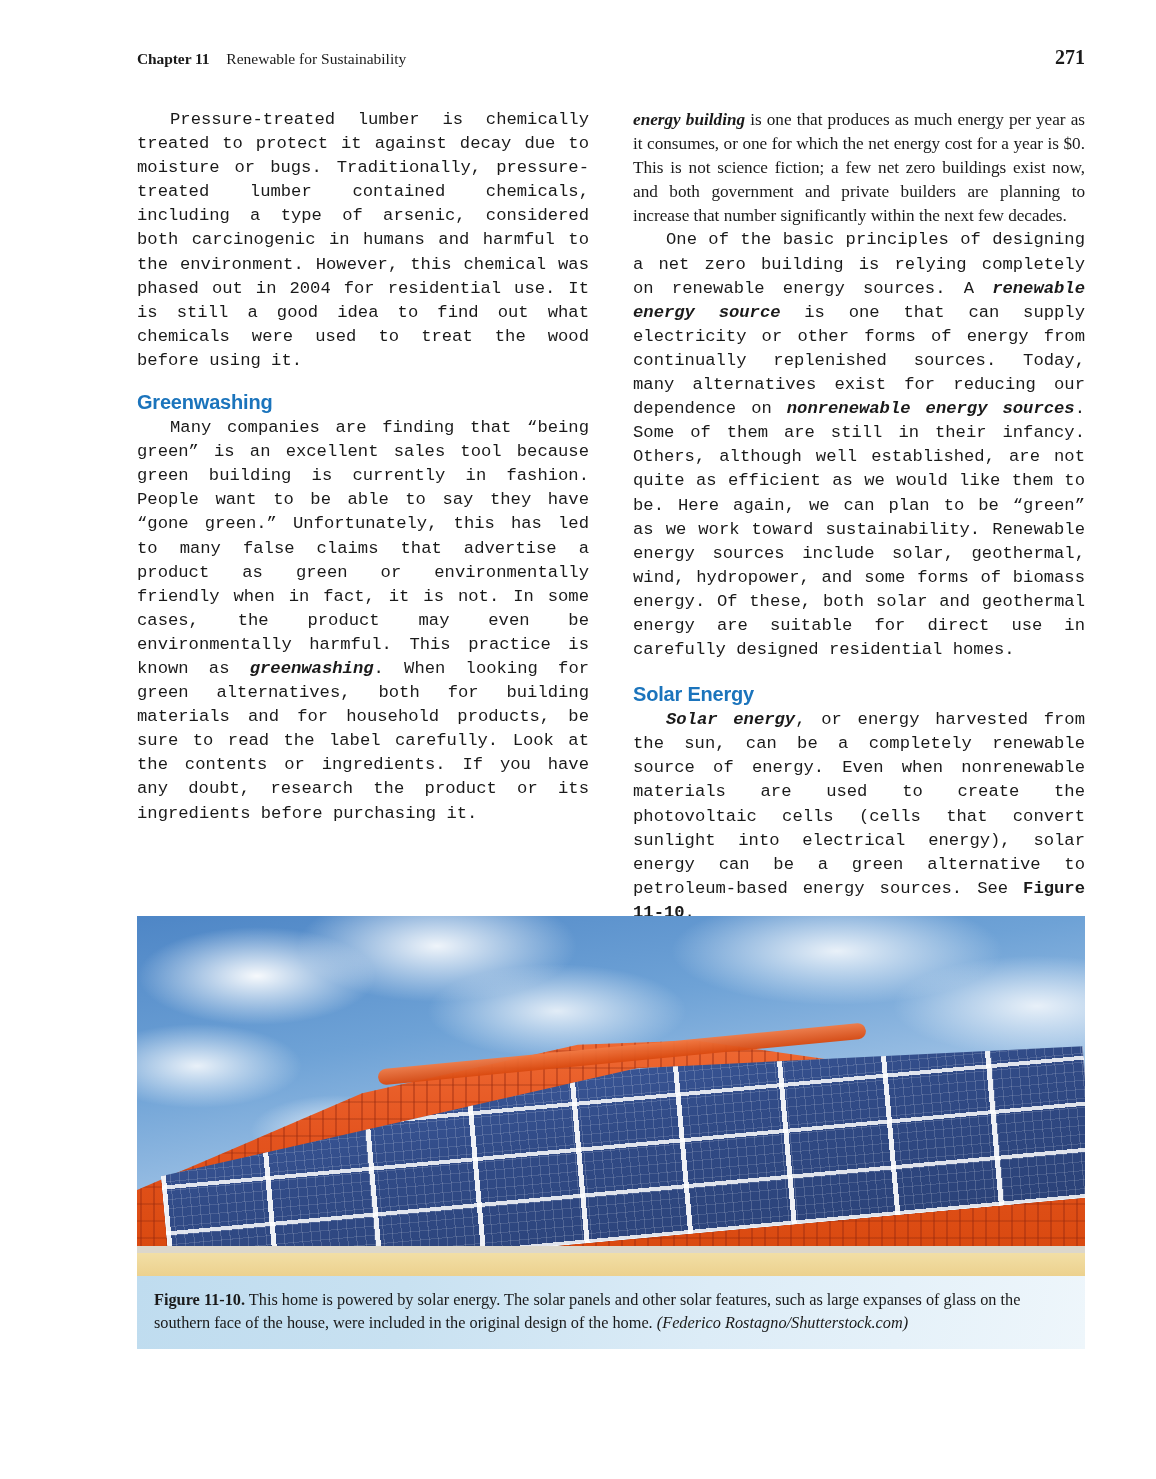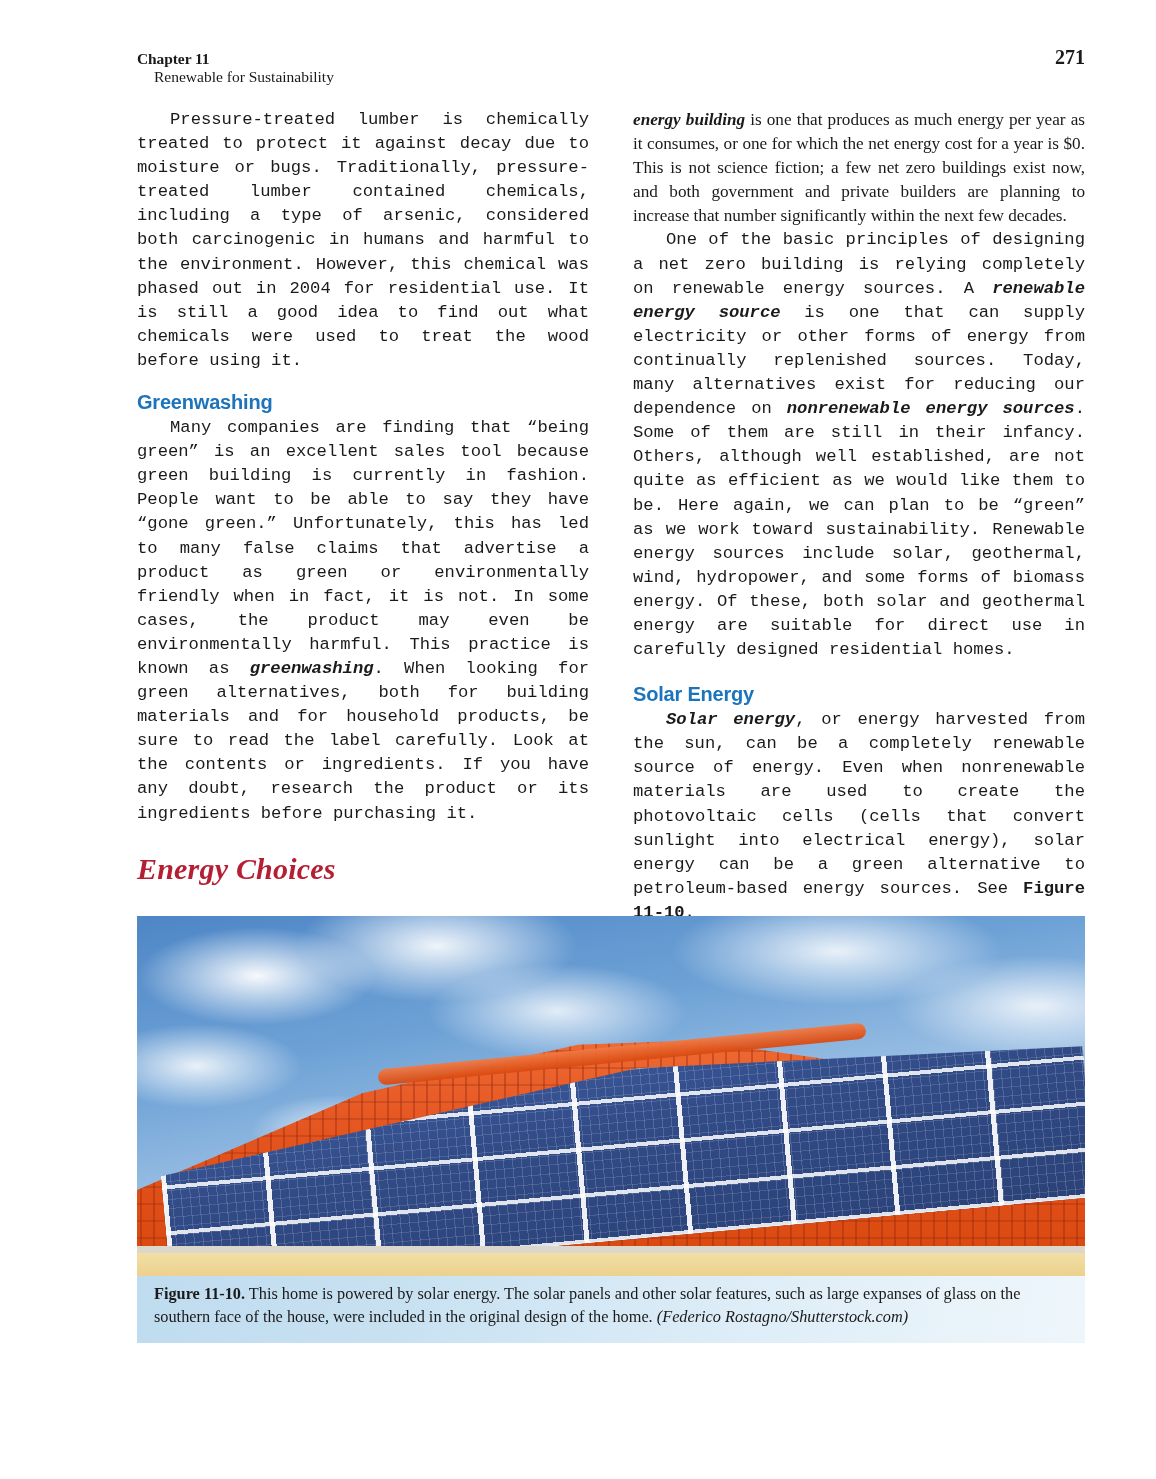--- a/index.html
+++ b/index.html
@@ -22,22 +22,21 @@
     left: 137px;
     top: 46px;
     width: 948px;
     display: flex;
     align-items: baseline;
     justify-content: space-between;
     font-size: 15.5px;
   }
   .runhead .rh-left {
     display: flex;
-    align-items: flex-start;
-    flex-direction: column;
+    align-items: flex-end;
   }
   .rh-chapter {
     font-weight: bold;
     letter-spacing: -0.1px;
   }
   .rh-title {
     margin-left: 17px;
   }
   .rh-page {
     font-weight: bold;
@@ -203,21 +202,21 @@
     width: 948px;
     height: 30px;
     background: linear-gradient(180deg,#dcd7cb 0%, #dcd7cb 22%, #f2dfa6 22%, #ecd18e 100%);
   }
 
   
   .caption {
     position: relative;
     width: 948px;
     box-sizing: border-box;
-    padding: 7px 17px 15px 17px;
+    padding: 13px 17px 15px 17px;
     background: linear-gradient(100deg, #bfdcef 0%, #c8e1f1 28%, #dcecf7 60%, #eef6fb 100%);
     font-size: 16.3px;
     line-height: 22.5px;
     color: #1a1a1a;
   }
   .caption .fignum { font-weight: bold; }
   .caption .credit { font-style: italic; }
 </style>
 </head>
 <body>
@@ -234,21 +233,20 @@
 
   <div class="col col-left">
 
 
     <p class="body indent"><span>Pressure-treated lumber is chemically treated to protect it against decay due to moisture or bugs. Traditionally, pressure-treated lumber contained chemicals, including a type of arsenic, considered both carcinogenic in humans and harmful to the environment. However, this chemical was phased out in 2004 for residential use. It is still a good idea to find out what chemicals were used to treat the wood before using it.</span></p>
 
     <h2 class="sub">Greenwashing</h2>
 
     <p class="body indent"><span>Many companies are finding that “being green” is an excellent sales tool because green building is currently in fashion. People want to be able to say they have “gone green.” Unfortunately, this has led to many false claims that advertise a product as green or environmentally friendly when in fact, it is not. In some cases, the product may even be environmentally harmful. This practice is known as </span><em class="bi">greenwashing</em><span>. When looking for green alternatives, both for building materials and for household products, be sure to read the label carefully. Look at the contents or ingredients. If you have any doubt, research the product or its ingredients before purchasing it.</span></p>
 
-    <h1 class="sechead">Energy Choices</h1>
 
 
   </div>
 
   <div class="col col-right">
 
     <p class="body"><em class="bi">energy building</em><span> is one that produces as much energy per year as it consumes, or one for which the net energy cost for a year is $0. This is not science fiction; a few net zero buildings exist now, and both government and private builders are planning to increase that number significantly within the next few decades.</span></p>
 
     <p class="body indent"><span>One of the basic principles of designing a net zero building is relying completely on renewable energy sources. A </span><em class="bi">renewable energy source</em><span> is one that can supply electricity or other forms of energy from continually replenished sources. Today, many alternatives exist for reducing our dependence on </span><em class="bi">nonrenewable energy sources</em><span>. Some of them are still in their infancy. Others, although well established, are not quite as efficient as we would like them to be. Here again, we can plan to be “green” as we work toward sustainability. Renewable energy sources include solar, geothermal, wind, hydropower, and some forms of biomass energy. Of these, both solar and geothermal energy are suitable for direct use in carefully designed residential homes.</span></p>
 

